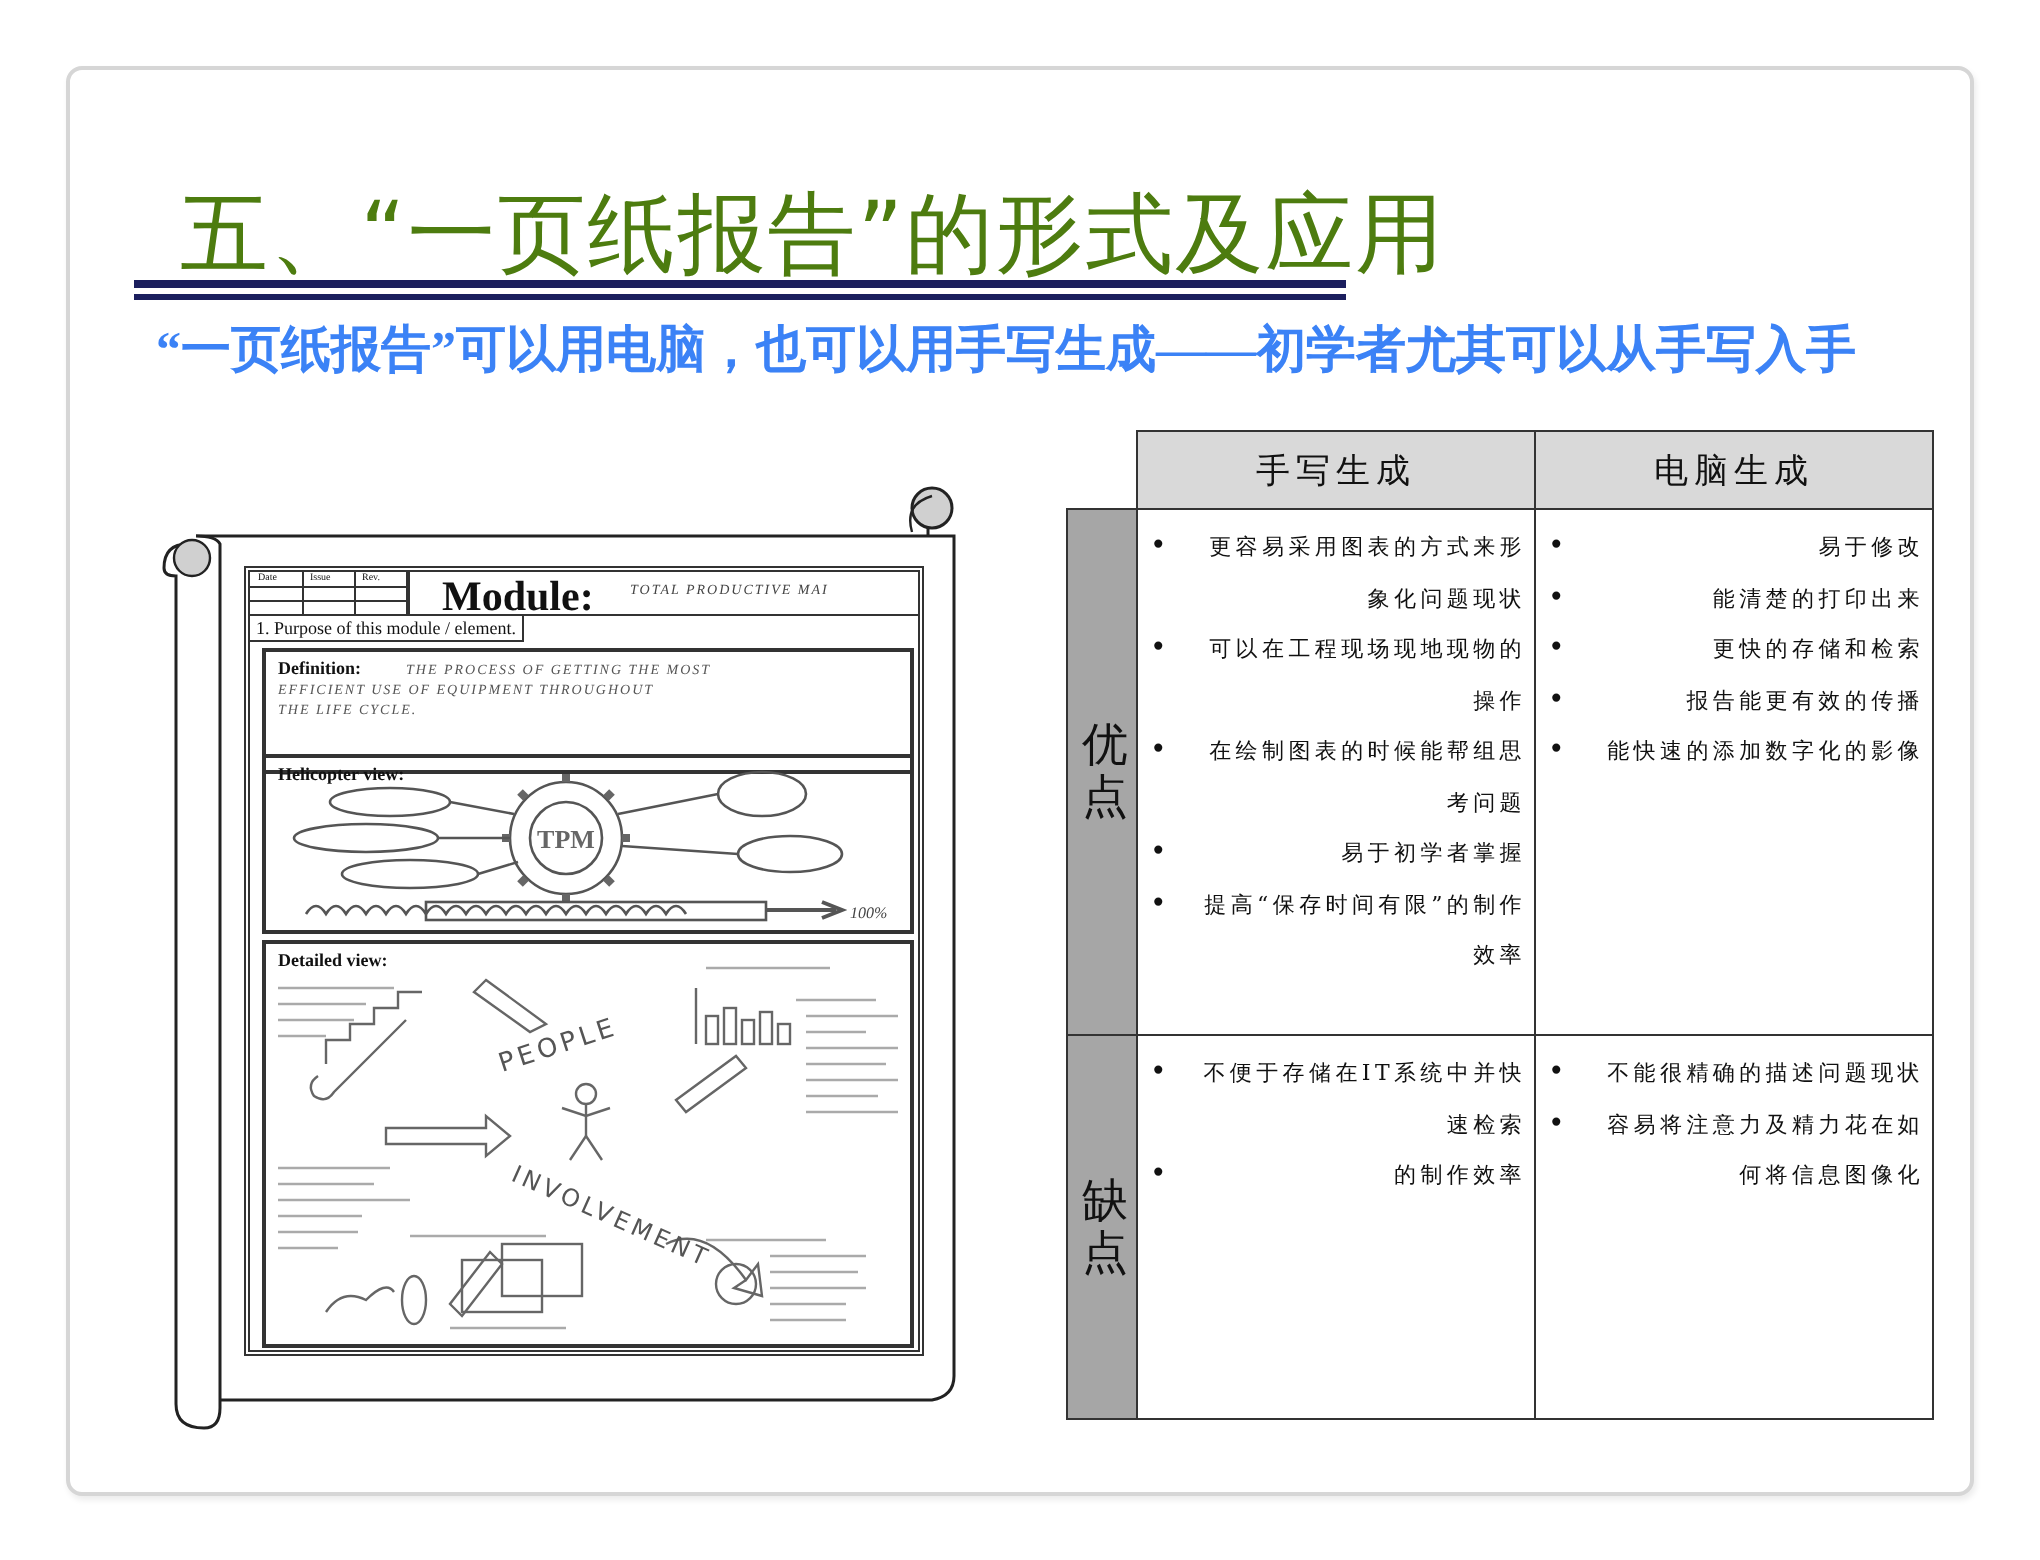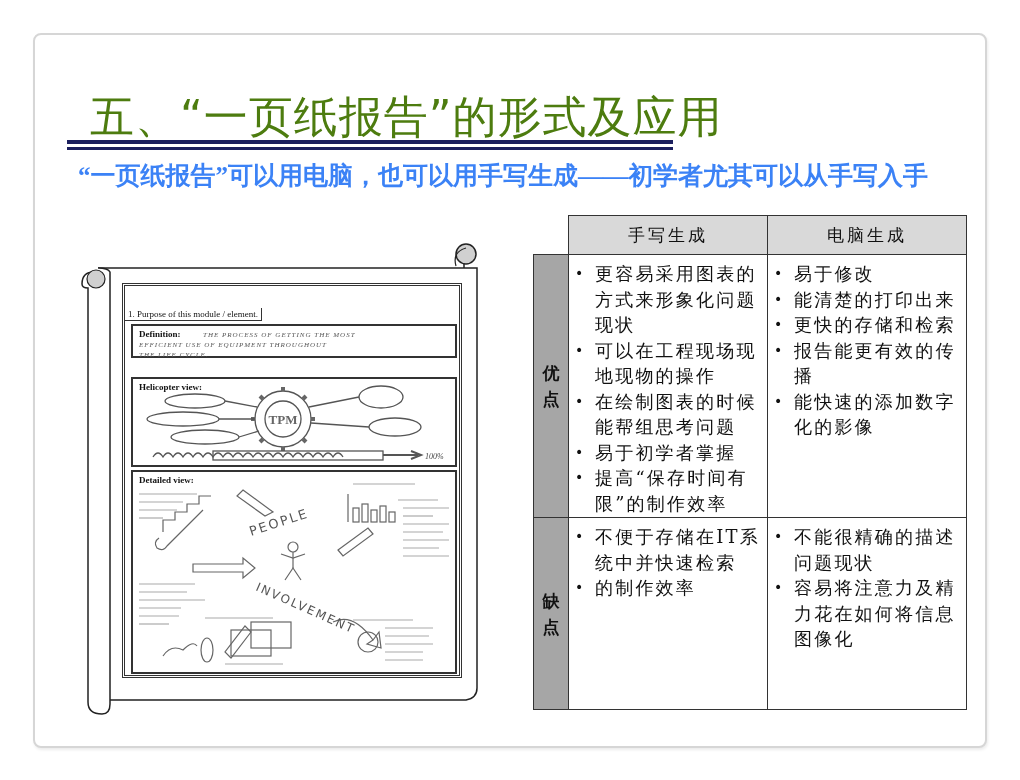--- a/index.html
+++ b/index.html
@@ -39,38 +39,38 @@
   .sheet-grid { position: absolute; left: 0; top: 0; width: 80px; height: 22px; border-right: 2px solid #333; }
   .sheet-grid span { position: absolute; font-size: 5px; top: 1px; }
   .sheet-grid i { position: absolute; left: 0; width: 80px; height: 1px; background: #333; }
   .sheet-grid b { position: absolute; top: 0; width: 1px; height: 22px; background: #333; }
   .module-title { position: absolute; left: 96px; top: 0px; font-size: 21px; font-weight: bold; }
   .module-sub { position: absolute; left: 190px; top: 5px; font-size: 7px; font-style: italic; letter-spacing: 1px; color: #444; white-space: nowrap; }
   .purpose { position: absolute; left: 0; top: 22px; font-size: 9px; padding: 1px 3px; border-right: 1px solid #333; border-bottom: 1px solid #333; white-space: nowrap; }
   .box { position: absolute; left: 6px; width: 326px; border: 2px solid #333; }
   .box .lbl { position: absolute; left: 6px; top: 3px; font-size: 9px; font-weight: bold; }
   .box .hand { position: absolute; font-size: 7px; font-style: italic; color: #555; letter-spacing: 1px; line-height: 10px; white-space: nowrap; }
-  .def-box { top: 38px; height: 34px; }
+  .def-box { top: 38px; height: 63px; }
   .heli-box { top: 91px; height: 90px; }
   .detail-box { top: 184px; height: 204px; }
 
   
   .cmp-table {
     position: absolute; left: 533px; top: 215px; width: 434px; height: 494px;
     border-collapse: collapse; table-layout: fixed;
     font-family: "DejaVu Serif", "Liberation Serif", serif;
   }
   .cmp-table td, .cmp-table th { border: 1.5px solid #333; vertical-align: top; }
   .cmp-table th { background: #d9d9d9; font-size: 17px; font-weight: normal; height: 39px; vertical-align: middle; text-align: center; letter-spacing: 3px; }
   .cmp-table th.corner { background: #fff; border-top-color: #fff; border-left-color: #fff; }
   .cmp-table td.row-label {
     background: #a6a6a6; width: 35px; text-align: center; vertical-align: middle;
-    font-size: 17px; font-weight: bold; line-height: 26px;
-  }
-  .cmp-table td.cell { padding: 6px 4px 0 4px; font-size: 18px; line-height: 25.5px; letter-spacing: 2.2px; }
+    font-size: 23px; font-weight: normal; line-height: 26px;
+  }
+  .cmp-table td.cell { padding: 6px 4px 0 4px; font-size: 11px; line-height: 25.5px; letter-spacing: 2.2px; text-align: right; }
   .cmp-table ul { list-style: none; }
   .cmp-table li { position: relative; padding-left: 22px; }
   .cmp-table li::before { content: "•"; position: absolute; left: 2px; top: 0; font-family: "DejaVu Sans", sans-serif; font-size: 14px; }
   .row-adv { height: 263px; }
   .row-dis { height: 192px; }
 </style>
 </head>
 <body>
 
 <div class="slide-frame"></div>
@@ -91,20 +91,33 @@
 
     <circle cx="386" cy="12" r="10" fill="#d0d0d0" stroke="#222" stroke-width="1.5"></circle>
     <path d="M376 24 Q372 10 386 6" stroke="#222" stroke-width="1.2" fill="none"></path>
 
     <path d="M14 30 Q2 30 2 42 Q2 46 8 46 L8 460 Q8 472 22 472 Q30 472 30 462 L30 30 Q28 26 18 26" stroke="#222" stroke-width="1.5" fill="#fff"></path>
     <circle cx="16" cy="37" r="9" fill="#d0d0d0" stroke="#222" stroke-width="1.2"></circle>
   </svg>
 </div>
 
 <div class="sheet">
+  <div class="sheet-head">
+    <div class="sheet-grid">
+      <span style="left:4px">Date</span>
+      <span style="left:30px">Issue</span>
+      <span style="left:56px">Rev.</span>
+      <i style="top:7px"></i>
+        <i style="top:14px"></i>
+      <b style="left:26px"></b>
+        <b style="left:52px"></b>
+    </div>
+    <div class="module-title">Module:</div>
+    <div class="module-sub">TOTAL PRODUCTIVE MAI</div>
+  </div>
   <div class="purpose">1. Purpose of this module / element.</div>
 
   <div class="box def-box">
     <span class="lbl">Definition:</span>
     <span class="hand" style="left:70px;top:4px">THE PROCESS OF GETTING THE MOST</span>
     <span class="hand" style="left:6px;top:14px">EFFICIENT USE OF EQUIPMENT THROUGHOUT</span>
     <span class="hand" style="left:6px;top:24px">THE LIFE CYCLE.</span>
   </div>
 
   <div class="box heli-box">

